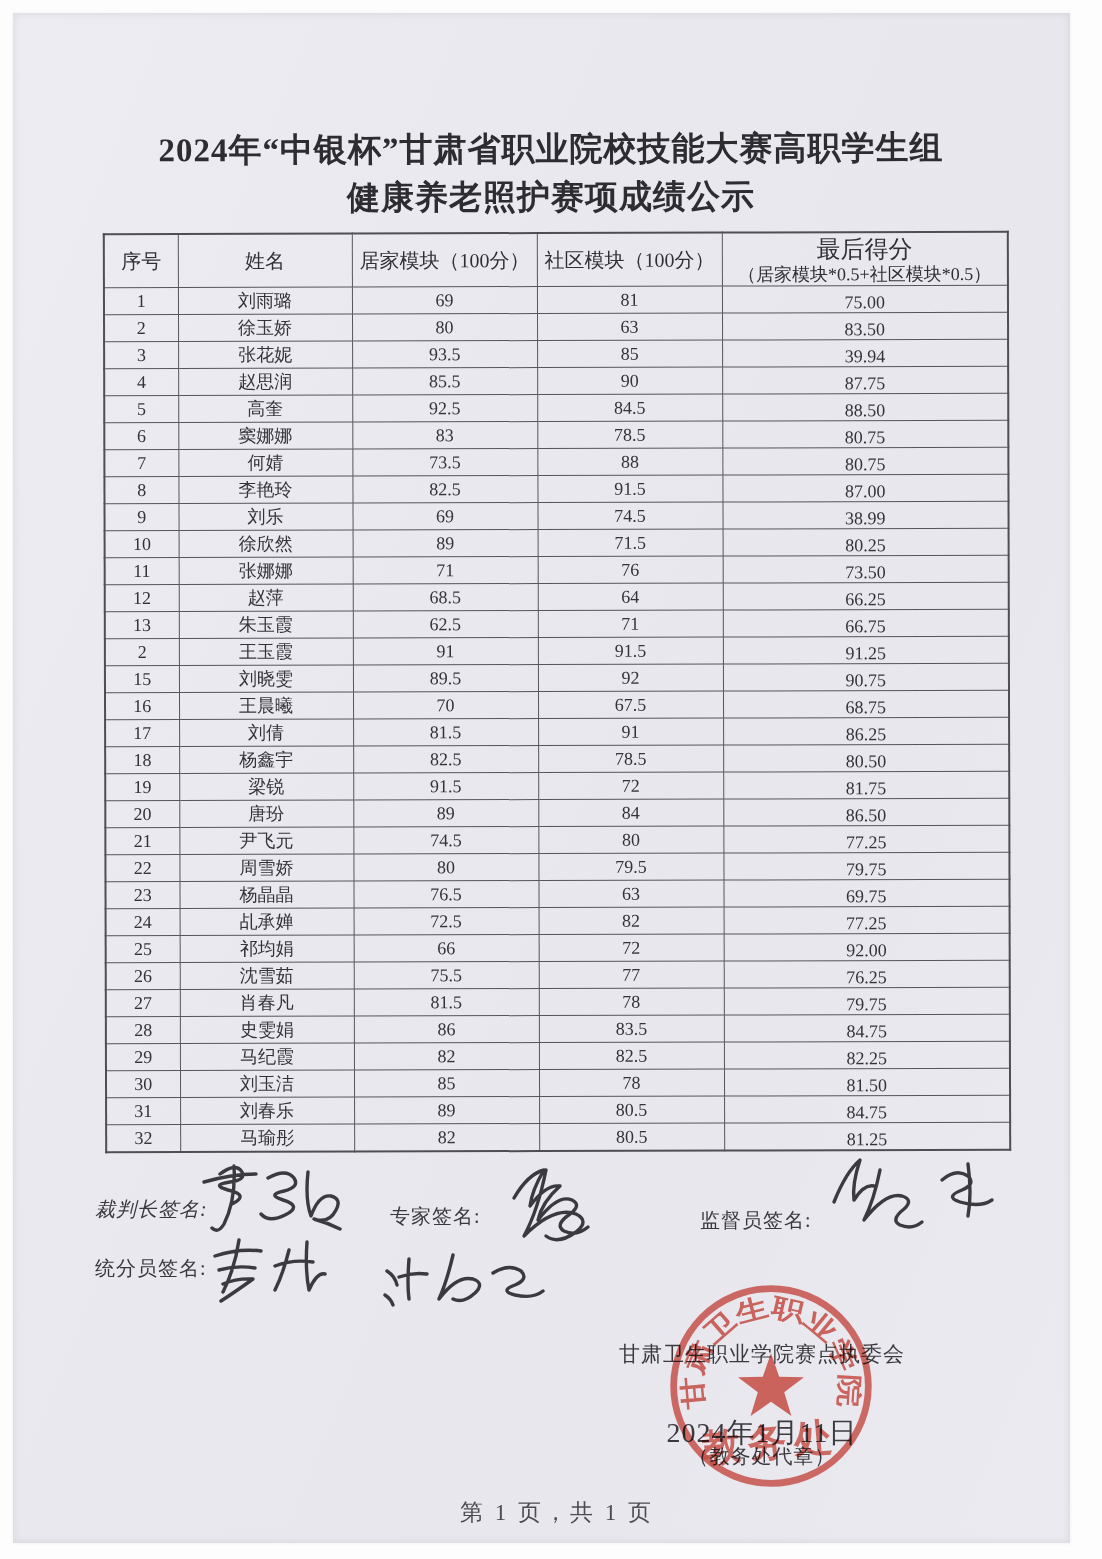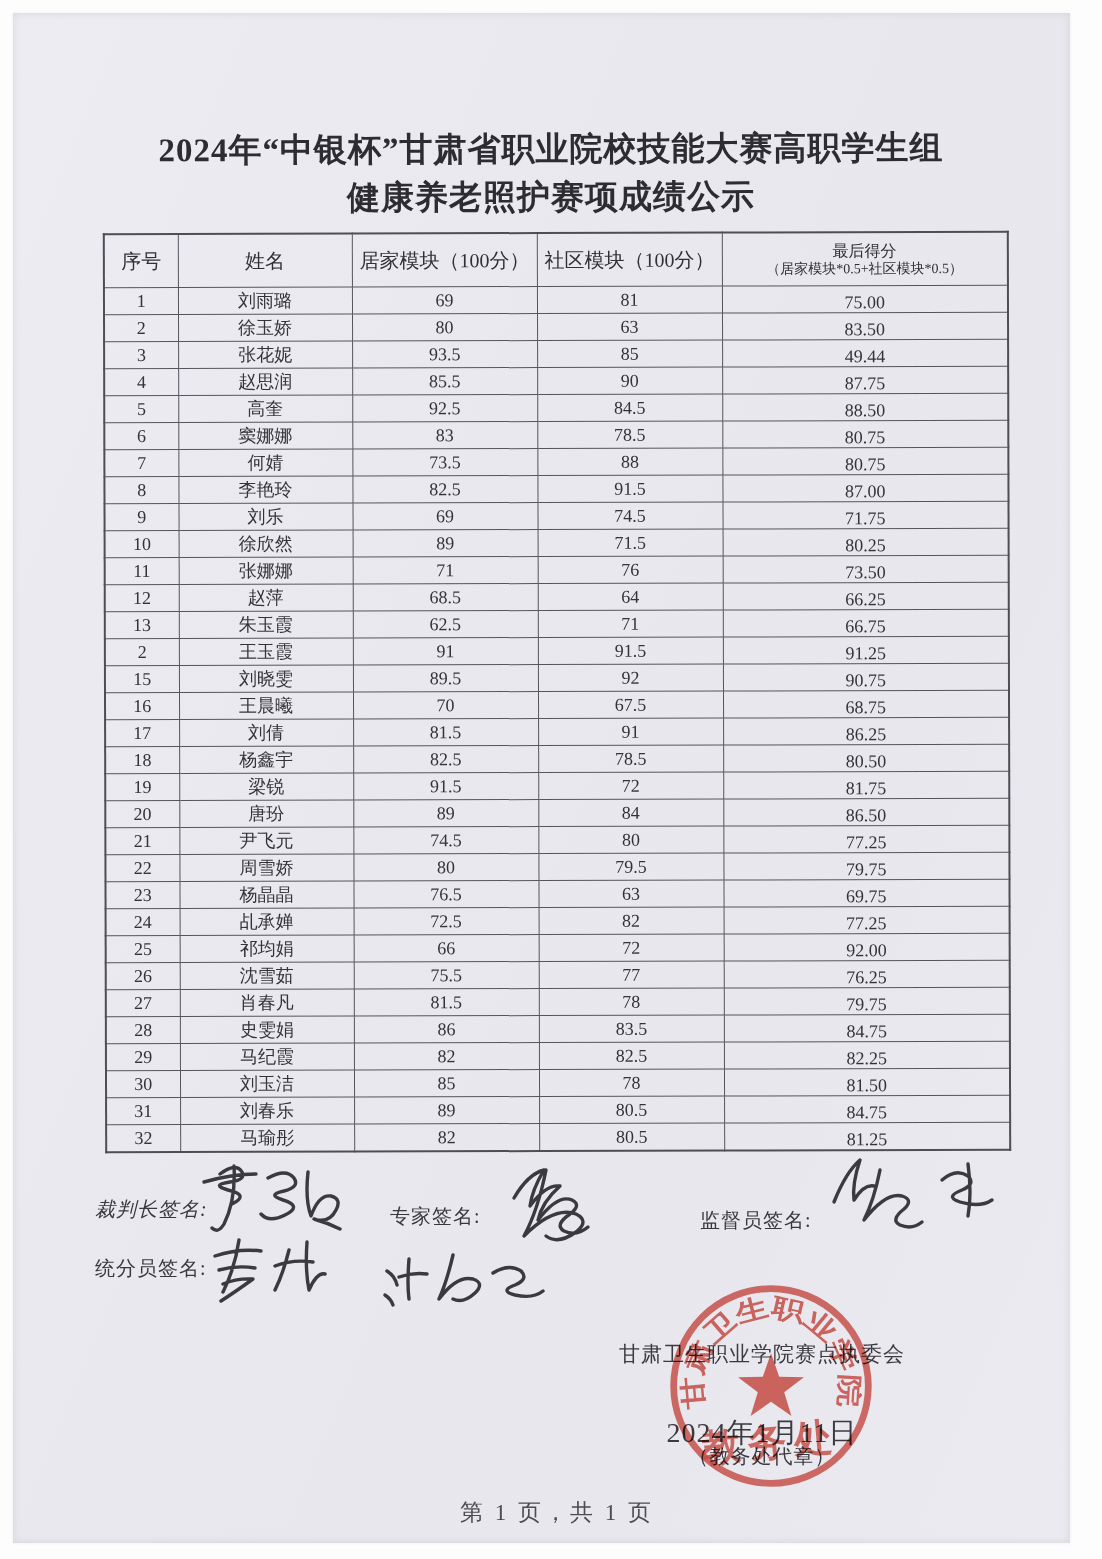--- a/index.html
+++ b/index.html
@@ -22,22 +22,22 @@
   .tablewrap{position:absolute;left:104px;top:232px;transform:rotate(-0.15deg);}
   table.scores{
     border-collapse:collapse;table-layout:fixed;width:904px;
     color:#333338;border:2px solid #4e4e55;
   }
   table.scores th,table.scores td{
     border:1px solid #55555c;text-align:center;vertical-align:middle;
     padding:0;overflow:hidden;white-space:nowrap;
   }
   thead th{height:52px;font-weight:normal;font-size:20px;color:#2f2f34;}
-  thead .hdr-sub{font-size:14px;line-height:1.15;}
-  thead .hdr-main{font-size:16px;line-height:1.25;}
+  thead .hdr-sub{font-size:18px;line-height:1.15;}
+  thead .hdr-main{font-size:24px;line-height:1.25;}
   tbody td{height:26px;font-size:18px;}
   tbody td.c-final span{position:relative;top:3px;display:inline-block;}
   .sig-label{
     position:absolute;font-size:20px;color:#38383d;letter-spacing:1px;white-space:nowrap;
   }
   .sig-svg{position:absolute;}
   .sig-svg path{
     fill:none;stroke:#2a2a30;stroke-width:3.4;
     stroke-linecap:round;stroke-linejoin:round;opacity:.92;
   }
@@ -101,21 +101,21 @@
     <td>徐玉娇</td>
     <td>80</td>
     <td>63</td>
     <td class="c-final"><span>83.50</span></td>
   </tr>
         <tr>
     <td>3</td>
     <td>张花妮</td>
     <td>93.5</td>
     <td>85</td>
-    <td class="c-final"><span>49.44</span></td>
+    <td class="c-final"><span>39.94</span></td>
   </tr>
         <tr>
     <td>4</td>
     <td>赵思润</td>
     <td>85.5</td>
     <td>90</td>
     <td class="c-final"><span>87.75</span></td>
   </tr>
         <tr>
     <td>5</td>
@@ -143,21 +143,21 @@
     <td>李艳玲</td>
     <td>82.5</td>
     <td>91.5</td>
     <td class="c-final"><span>87.00</span></td>
   </tr>
         <tr>
     <td>9</td>
     <td>刘乐</td>
     <td>69</td>
     <td>74.5</td>
-    <td class="c-final"><span>71.75</span></td>
+    <td class="c-final"><span>38.99</span></td>
   </tr>
         <tr>
     <td>10</td>
     <td>徐欣然</td>
     <td>89</td>
     <td>71.5</td>
     <td class="c-final"><span>80.25</span></td>
   </tr>
         <tr>
     <td>11</td>

